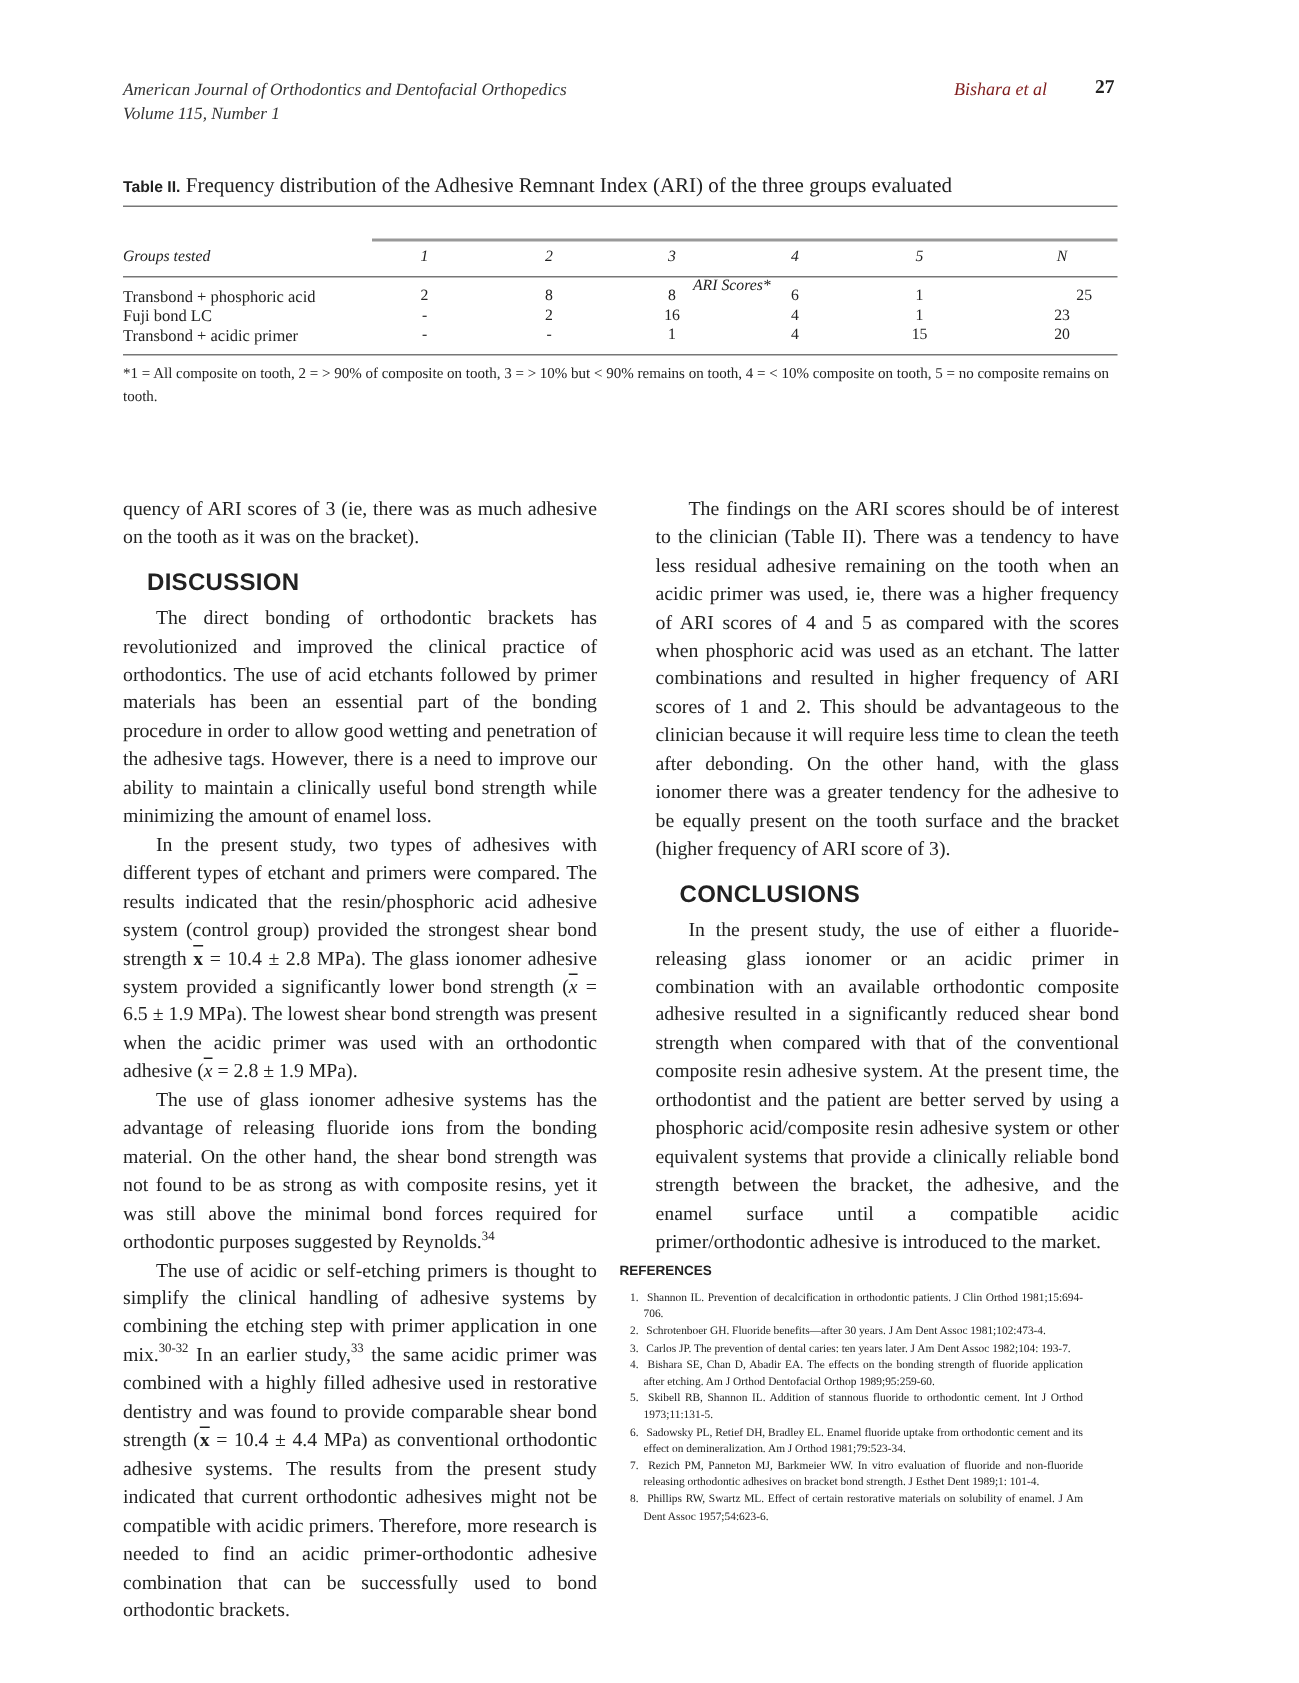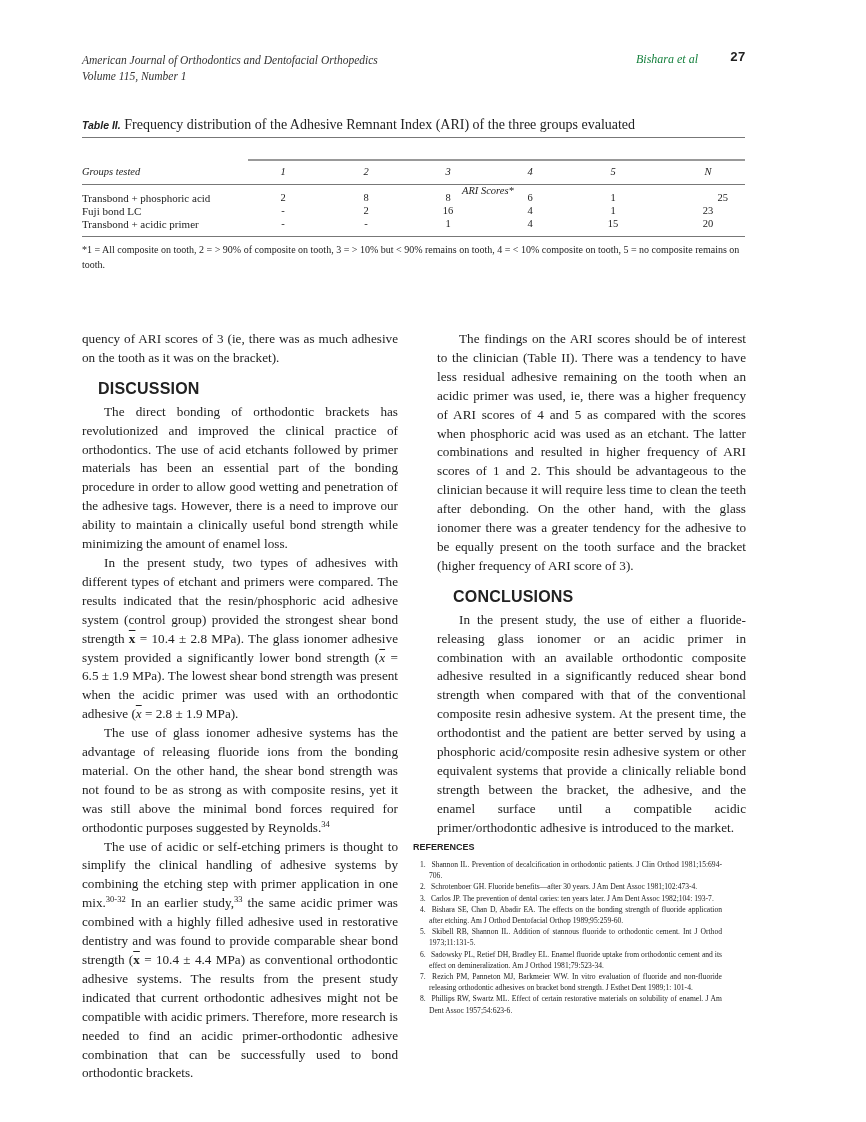--- a/index.html
+++ b/index.html
@@ -1,23 +1,23 @@
 <!DOCTYPE html>
 <html><head>
 <meta charset="utf-8">
 <style>
   html, body { margin: 0; padding: 0; background: #ffffff; }
   body { width: 866px; height: 1122px; position: relative; overflow: hidden; color: #222; font-family: "Liberation Serif", serif; }
   .abs { position: absolute; }
   .running-head { left: 82px; top: 52px; font-family: "Liberation Serif", serif; font-style: italic; font-size: 11.5px; line-height: 16px; color: #333; }
-  .running-right { left: 636px; top: 52px; font-style: italic; font-size: 12px; color: #15803d; }
-  .page-num { left: 730px; top: 50px; font-family: Liberation Mono, monospace; font-weight: bold; font-size: 13px; color: #222; }
+  .running-right { left: 636px; top: 52px; font-style: italic; font-size: 12px; color: #7f1d1d; }
+  .page-num { left: 730px; top: 50px; font-family: Liberation Serif, serif; font-weight: bold; font-size: 13px; color: #222; }
 
   .table-caption { left: 82px; top: 117px; font-size: 14px; white-space: nowrap; }
-  .table-caption .lbl { font-family: "Liberation Sans", sans-serif; font-weight: bold; font-size: 10.5px; font-style: italic; }
+  .table-caption .lbl { font-family: "Liberation Sans", sans-serif; font-weight: bold; font-size: 10.5px; }
   .rule { position: absolute; height: 0; border-top: 1.5px solid #777; }
   .thin { border-top: 1px solid #888; }
   .th { font-style: italic; font-size: 10.5px; position: absolute; }
   .cell { font-size: 10.5px; position: absolute; text-align: center; width: 40px; }
   .rowlabel { font-size: 11px; position: absolute; left: 82px; }
   .footnote { left: 82px; top: 242px; width: 680px; font-size: 10px; line-height: 15px; }
 
   .col { position: absolute; font-size: 13.2px; line-height: 18.9px; text-align: justify; margin-top: 24px; }
   .col p { margin: 0; text-indent: 0; }
   .col p.ind { text-indent: 22px; }

